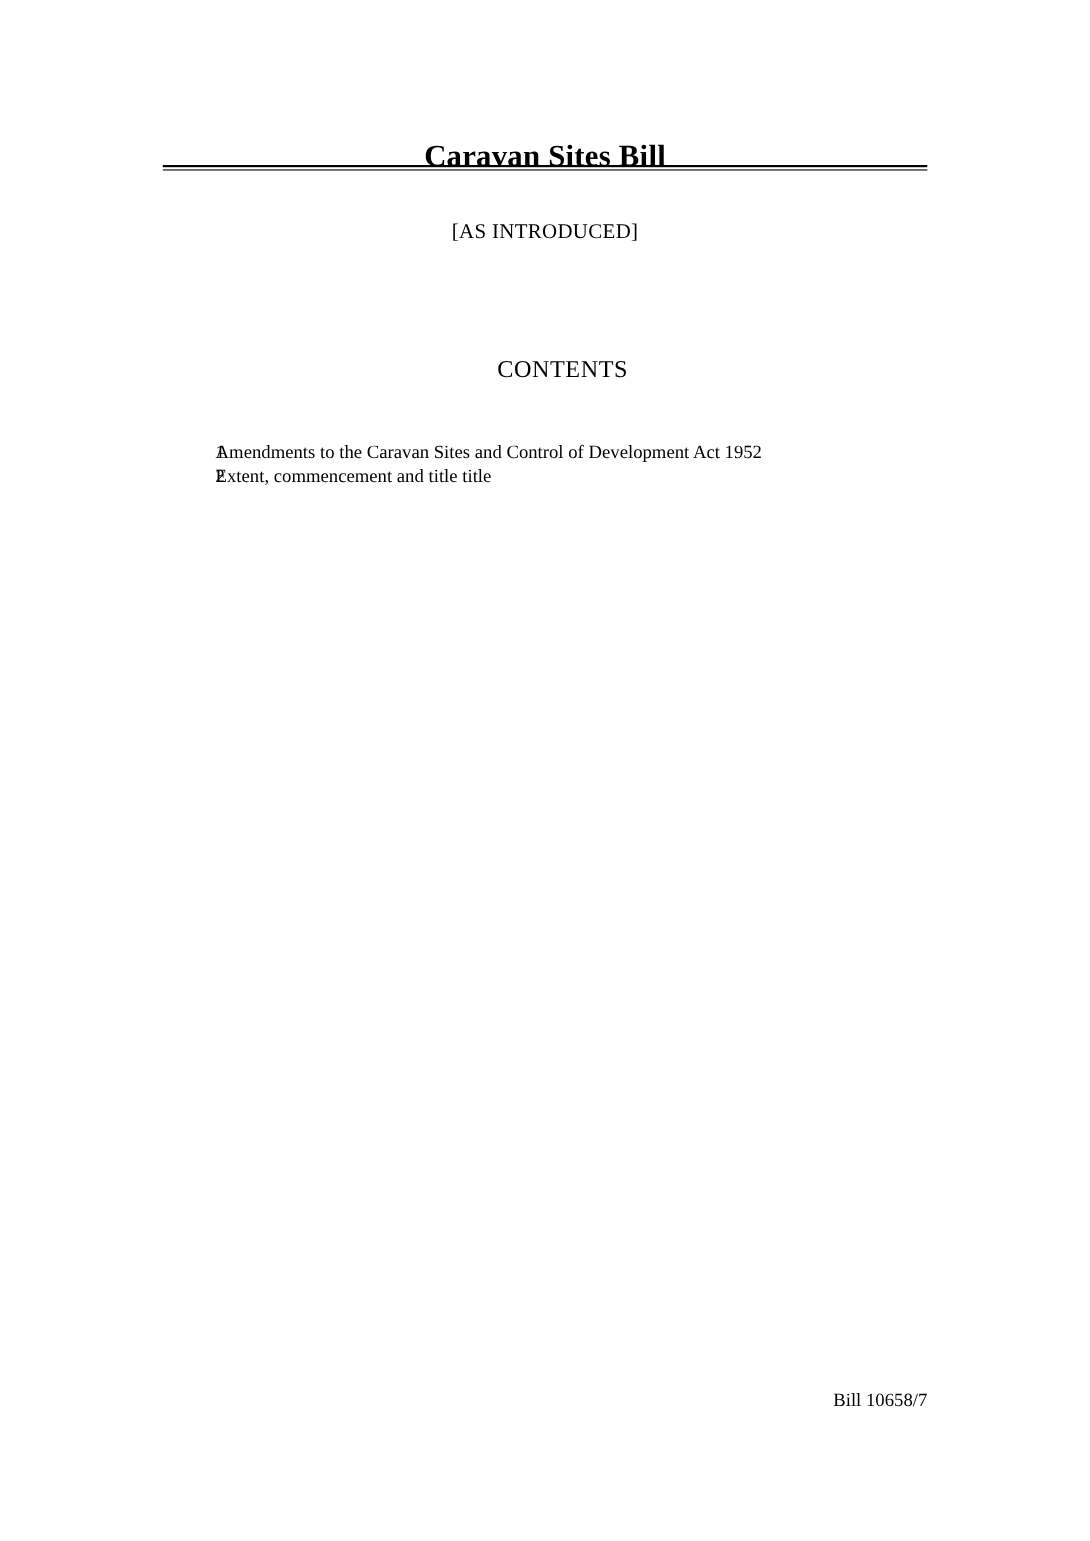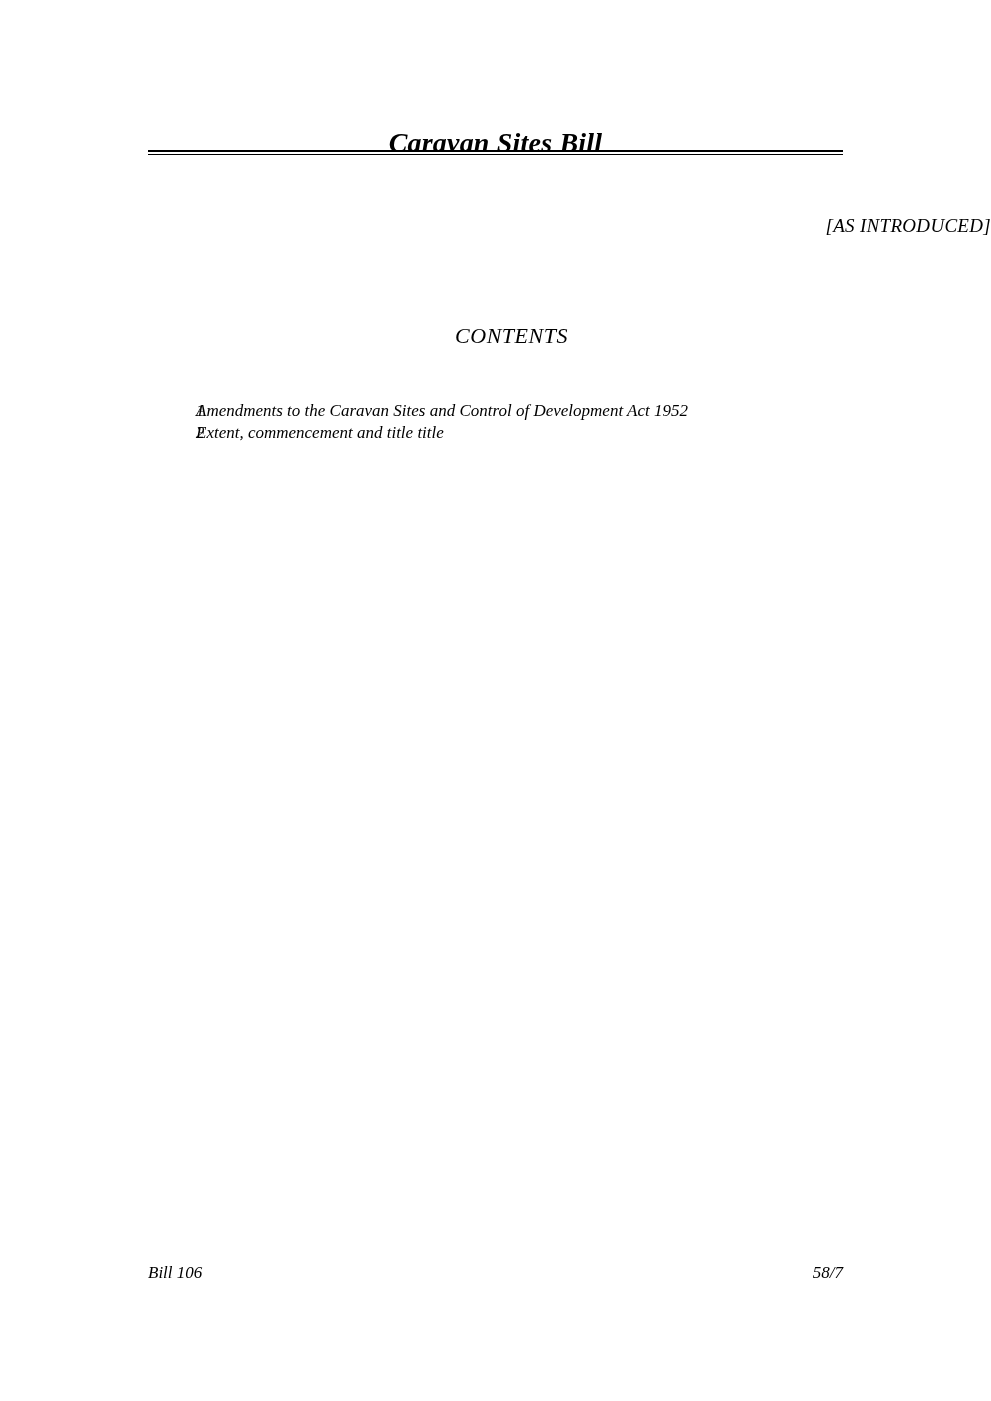--- a/index.html
+++ b/index.html
@@ -10,21 +10,20 @@
   .page {
     position: relative;
     width: 991px;
     height: 1401px;
     margin: 0 auto;
     background: #ffffff;
     font-family: "Liberation Serif", "DejaVu Serif", serif;
     color: #000000;
     overflow: hidden;
     box-sizing: border-box;
-    font-style: italic;
   }
   .doc-title {
     position: absolute;
     top: 108px;
     left: 0;
     width: 100%;
     text-align: center;
     font-size: 28px;
     font-weight: bold;
     letter-spacing: 0.2px;
@@ -44,24 +43,23 @@
   }
   .title-rules .rule-thin {
     height: 1px;
     background: #000;
   }
   .as-introduced {
     position: absolute;
     top: 200px;
     left: 0;
     width: 100%;
-    text-align: right;
+    text-align: center;
     font-size: 19px;
     letter-spacing: 0.3px;
-    margin-top: 15px;
   }
   .contents-heading {
     position: absolute;
     top: 323px;
     left: 16px;
     width: 100%;
     text-align: center;
     font-size: 22px;
     letter-spacing: 0.5px;
   }
@@ -86,21 +84,21 @@
   }
   .toc-label {
     flex: 1 1 auto;
   }
   .footer {
     position: absolute;
     bottom: 118px;
     left: 148px;
     width: 695px;
     display: flex;
-    justify-content: space-between;
+    justify-content: flex-end;
     font-size: 17px;
   }
 </style>
 </head>
 <body>
 
 <div class="page">
 
   <h1 class="doc-title">Caravan Sites Bill</h1>
 

